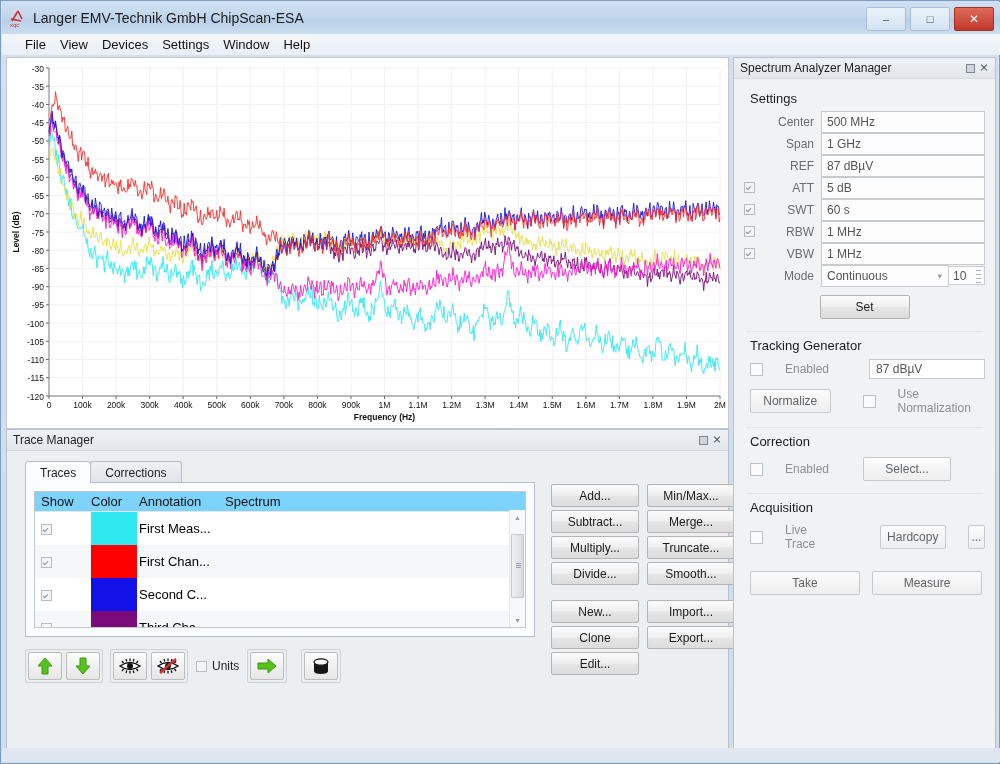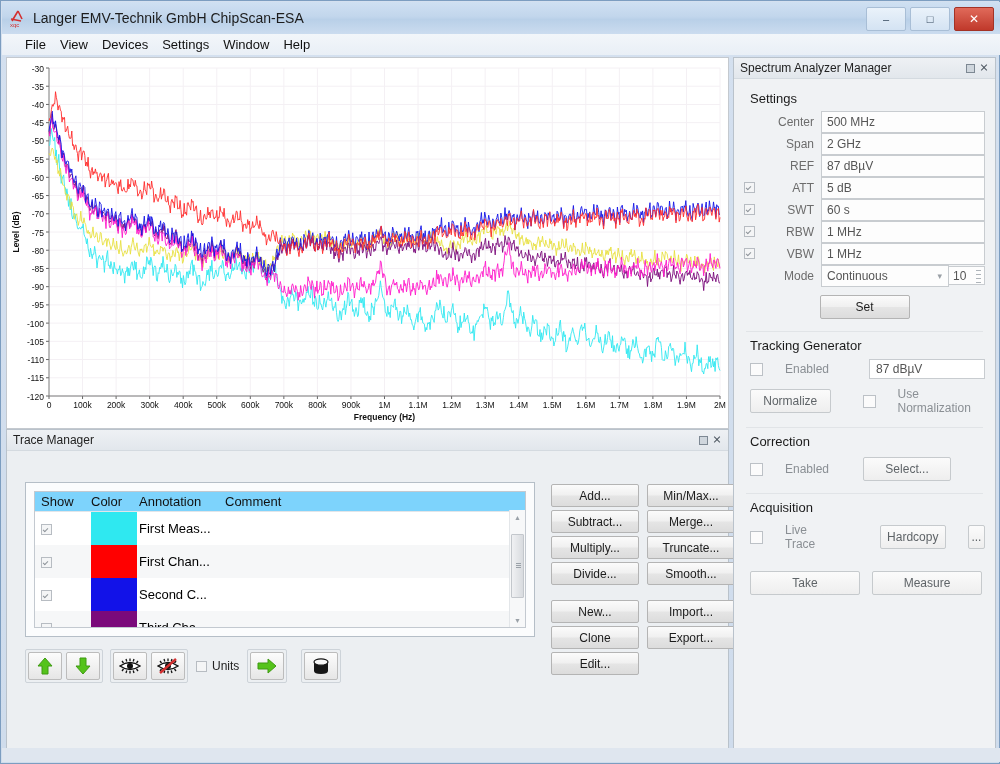--- a/index.html
+++ b/index.html
@@ -348,30 +348,34 @@
       <span>Trace Manager</span>
       <span class="spacer"></span>
       <span class="mini-btn">
           <i></i>
         </span>
       <span class="mini-btn close"></span>
     </div>
 
     <div id="trace-body">
 
+      <div class="tabs">
+        <div class="tab active">Traces</div>
+        <div class="tab">Corrections</div>
+      </div>
 
       <div class="tab-panel">
         <div class="grid-box">
           <table class="traces">
             <thead>
               <tr>
                 <th class="cell-show">Show</th>
                 <th class="cell-color">Color</th>
                 <th class="cell-ann">Annotation</th>
-                <th>Comment</th>
+                <th>Spectrum</th>
               </tr>
             </thead>
             <tbody id="traces-body">
                 <tr>
                   <td class="cell-show"><span class="chk checked"></span></td>
                   <td class="cell-color">
                     <span class="swatch" style="background:#2fe8f0"></span>
                   </td>
                   <td class="cell-ann">First Meas...</td>
                   <td></td>
@@ -510,21 +514,21 @@
       <div class="sec-title">Settings</div>
       <div id="settings-fields">
           <div class="field-row">
             <div class="field-chk"></div>
             <div class="field-label">Center</div>
             <div class="field-input">500 MHz</div>
           </div>
           <div class="field-row">
             <div class="field-chk"></div>
             <div class="field-label">Span</div>
-            <div class="field-input">2 GHz</div>
+            <div class="field-input">1 GHz</div>
           </div>
           <div class="field-row">
             <div class="field-chk"></div>
             <div class="field-label">REF</div>
             <div class="field-input">87 dBµV</div>
           </div>
           <div class="field-row">
             <div class="field-chk">
               <span class="chk checked"></span>
             </div>

